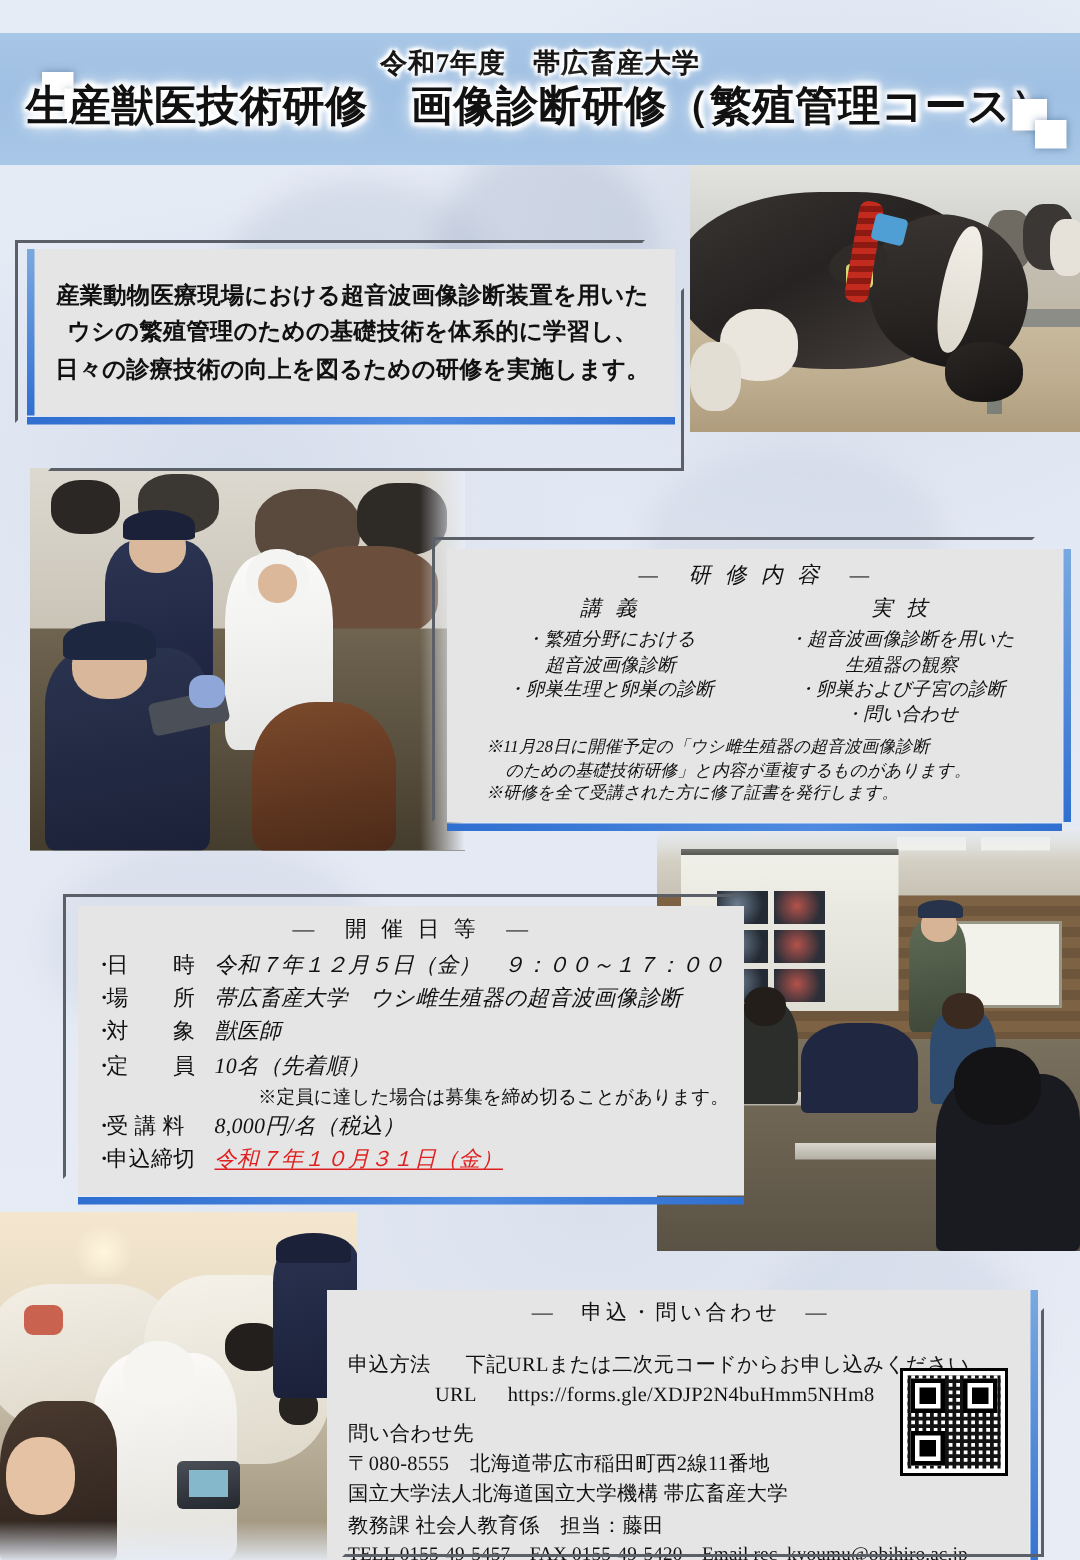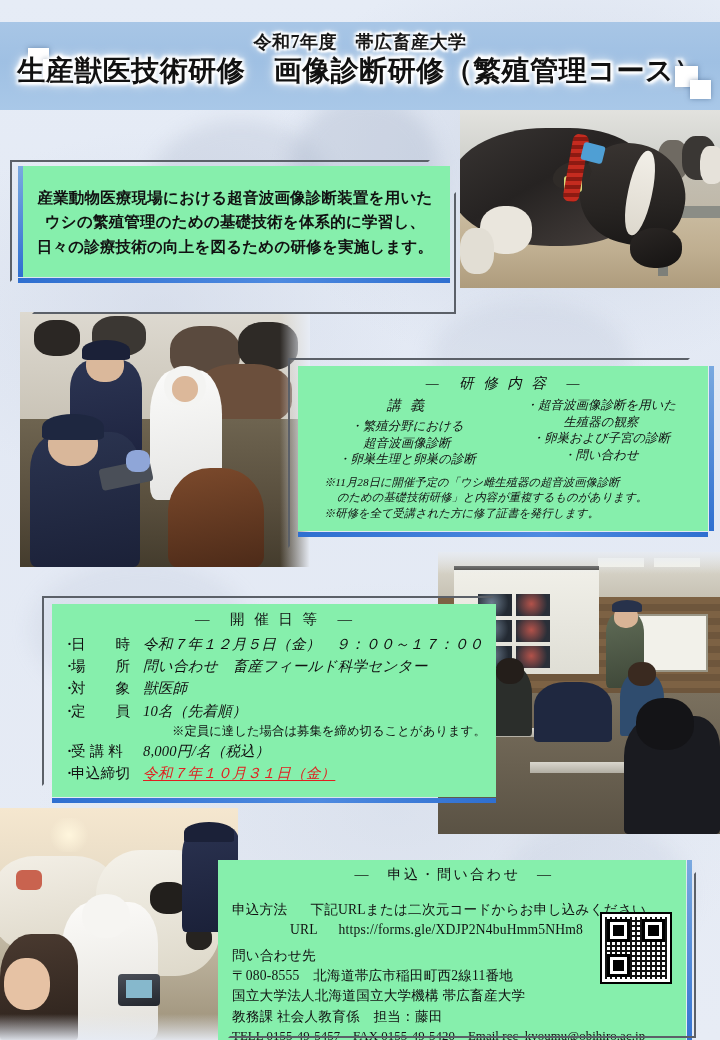--- a/index.html
+++ b/index.html
@@ -252,21 +252,21 @@
     background: linear-gradient(90deg, rgba(231,236,245,0) 0%, rgba(231,236,245,1) 100%); }
   .photo-fade-b { position:absolute; left:0; bottom:0; width:100%; height:26px;
     background: linear-gradient(180deg, rgba(231,236,245,0) 0%, rgba(231,236,245,0.92) 100%); }
   .photo-fade-t { position:absolute; left:0; top:0; width:100%; height:22px;
     background: linear-gradient(0deg, rgba(231,236,245,0) 0%, rgba(231,236,245,0.9) 100%); }
 
   
   .panel { position: absolute; z-index: 10; }
   .panel-card {
     position: relative;
-    background: #86efac;
+    background: #e5e5e5;
     box-sizing: border-box;
   }
   
   .bracket {
     position: absolute;
     border: 2.5px solid #5b6068;
     box-sizing: border-box;
     z-index: 9;
   }
   .blue-left { position:absolute; left:0; top:0; width:5px; height:100%;
@@ -492,20 +492,21 @@
       <div class="blue-bottom"></div>
       <div class="sec-title">—　研 修 内 容　—</div>
       <div class="two-col">
         <div class="col">
           <div class="col-head">講 義</div>
           <div class="col-item">・繁殖分野における</div>
           <div class="col-item">超音波画像診断</div>
           <div class="col-item">・卵巣生理と卵巣の診断</div>
         </div>
         <div class="col">
+          <div class="col-head">実 技</div>
           <div class="col-item">・超音波画像診断を用いた</div>
           <div class="col-item">生殖器の観察</div>
           <div class="col-item">・卵巣および子宮の診断</div>
           <div class="col-item">・問い合わせ</div>
         </div>
       </div>
       <div class="notes">
         <div class="note-line">※11月28日に開催予定の「ウシ雌生殖器の超音波画像診断</div>
         <div class="note-line note-indent">のための基礎技術研修」と内容が重複するものがあります。</div>
         <div class="note-line">※研修を全て受講された方に修了証書を発行します。</div>
@@ -521,21 +522,21 @@
       <div class="sec-title">—　開 催 日 等　—</div>
 
       <div class="ev-row">
         <span class="ev-bullet">・</span>
         <span class="ev-label">日　　時</span>
         <span class="ev-value">令和７年１２月５日（金）　９：００～１７：００</span>
       </div>
       <div class="ev-row">
         <span class="ev-bullet">・</span>
         <span class="ev-label">場　　所</span>
-        <span class="ev-value">問い合わせ　畜産フィールド科学センター</span>
+        <span class="ev-value">帯広畜産大学　ウシ雌生殖器の超音波画像診断</span>
       </div>
       <div class="ev-row">
         <span class="ev-bullet">・</span>
         <span class="ev-label">対　　象</span>
         <span class="ev-value">獣医師</span>
       </div>
       <div class="ev-row">
         <span class="ev-bullet">・</span>
         <span class="ev-label">定　　員</span>
         <span class="ev-value">10名（先着順）</span>

